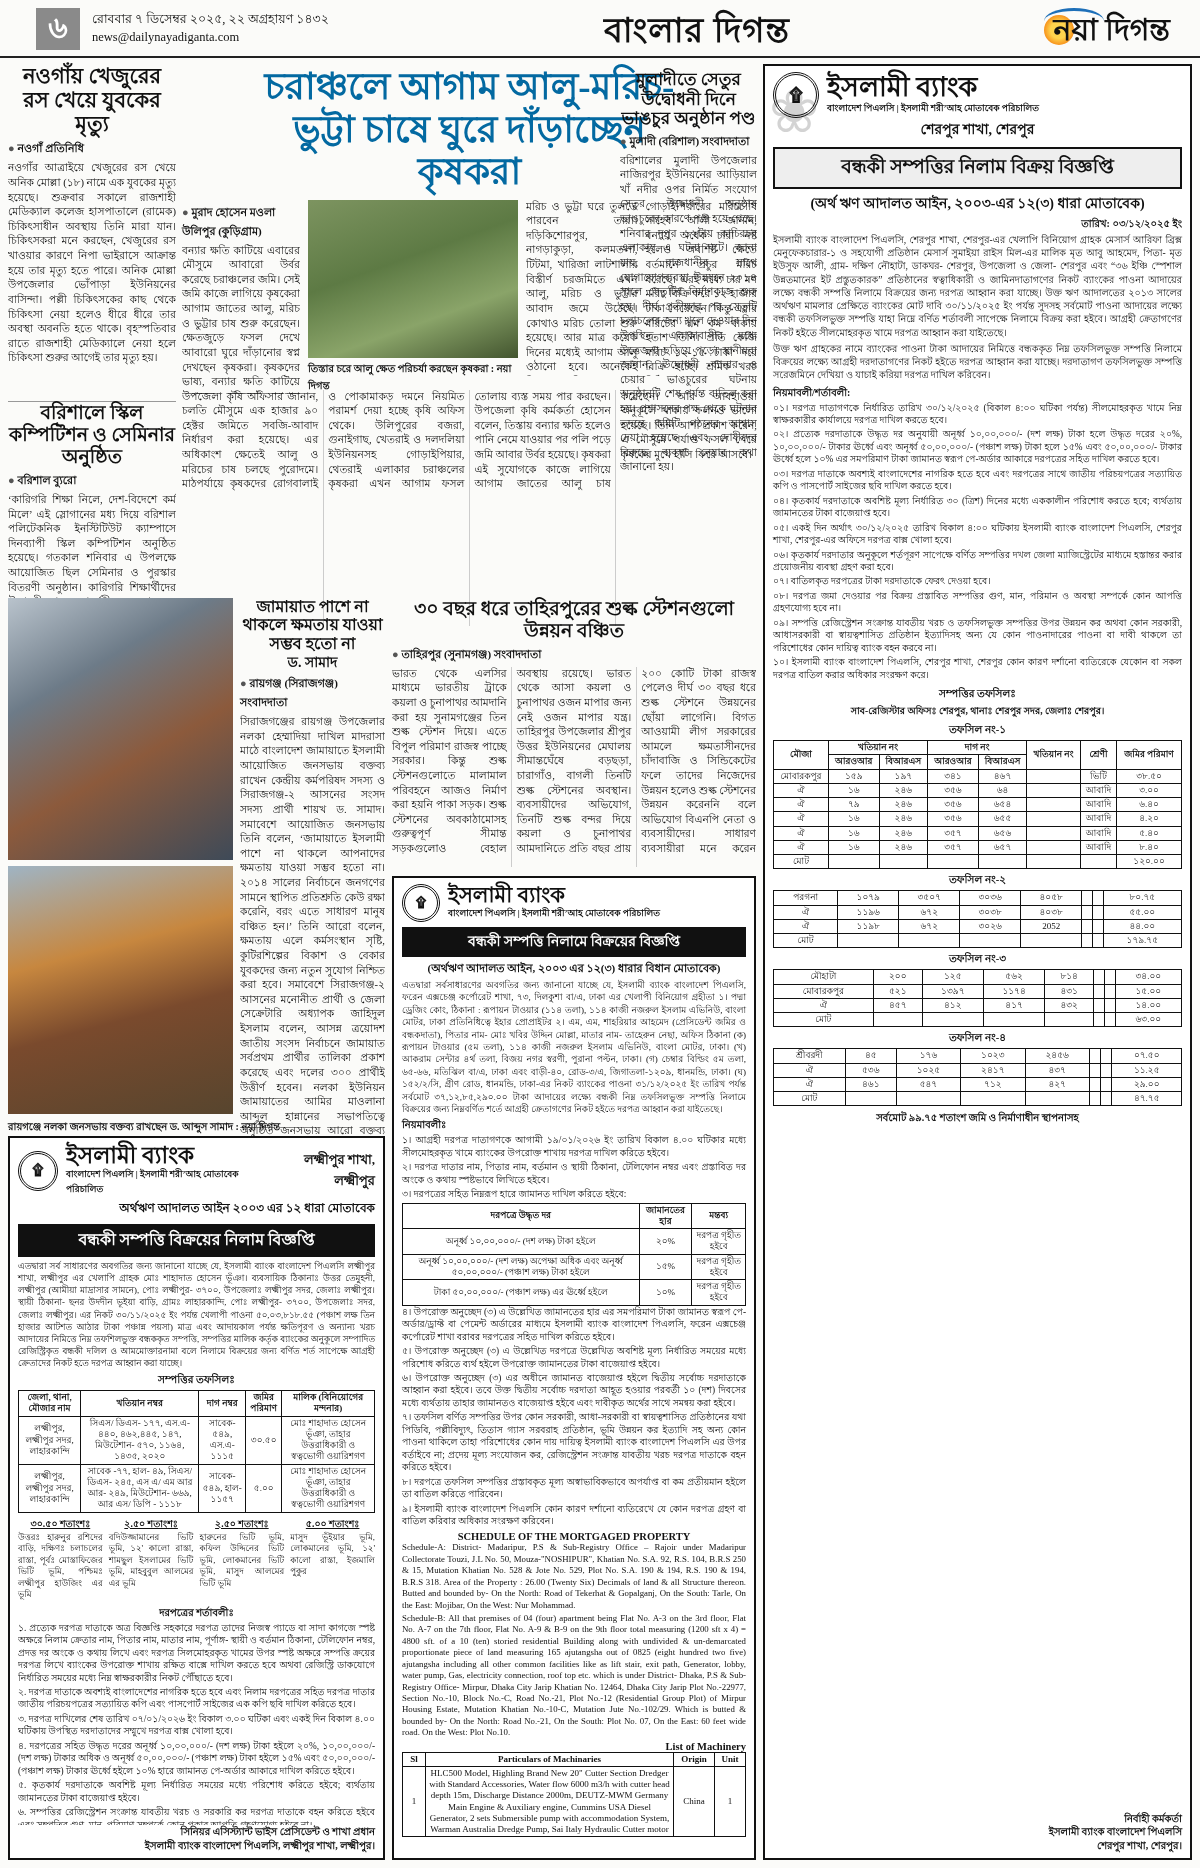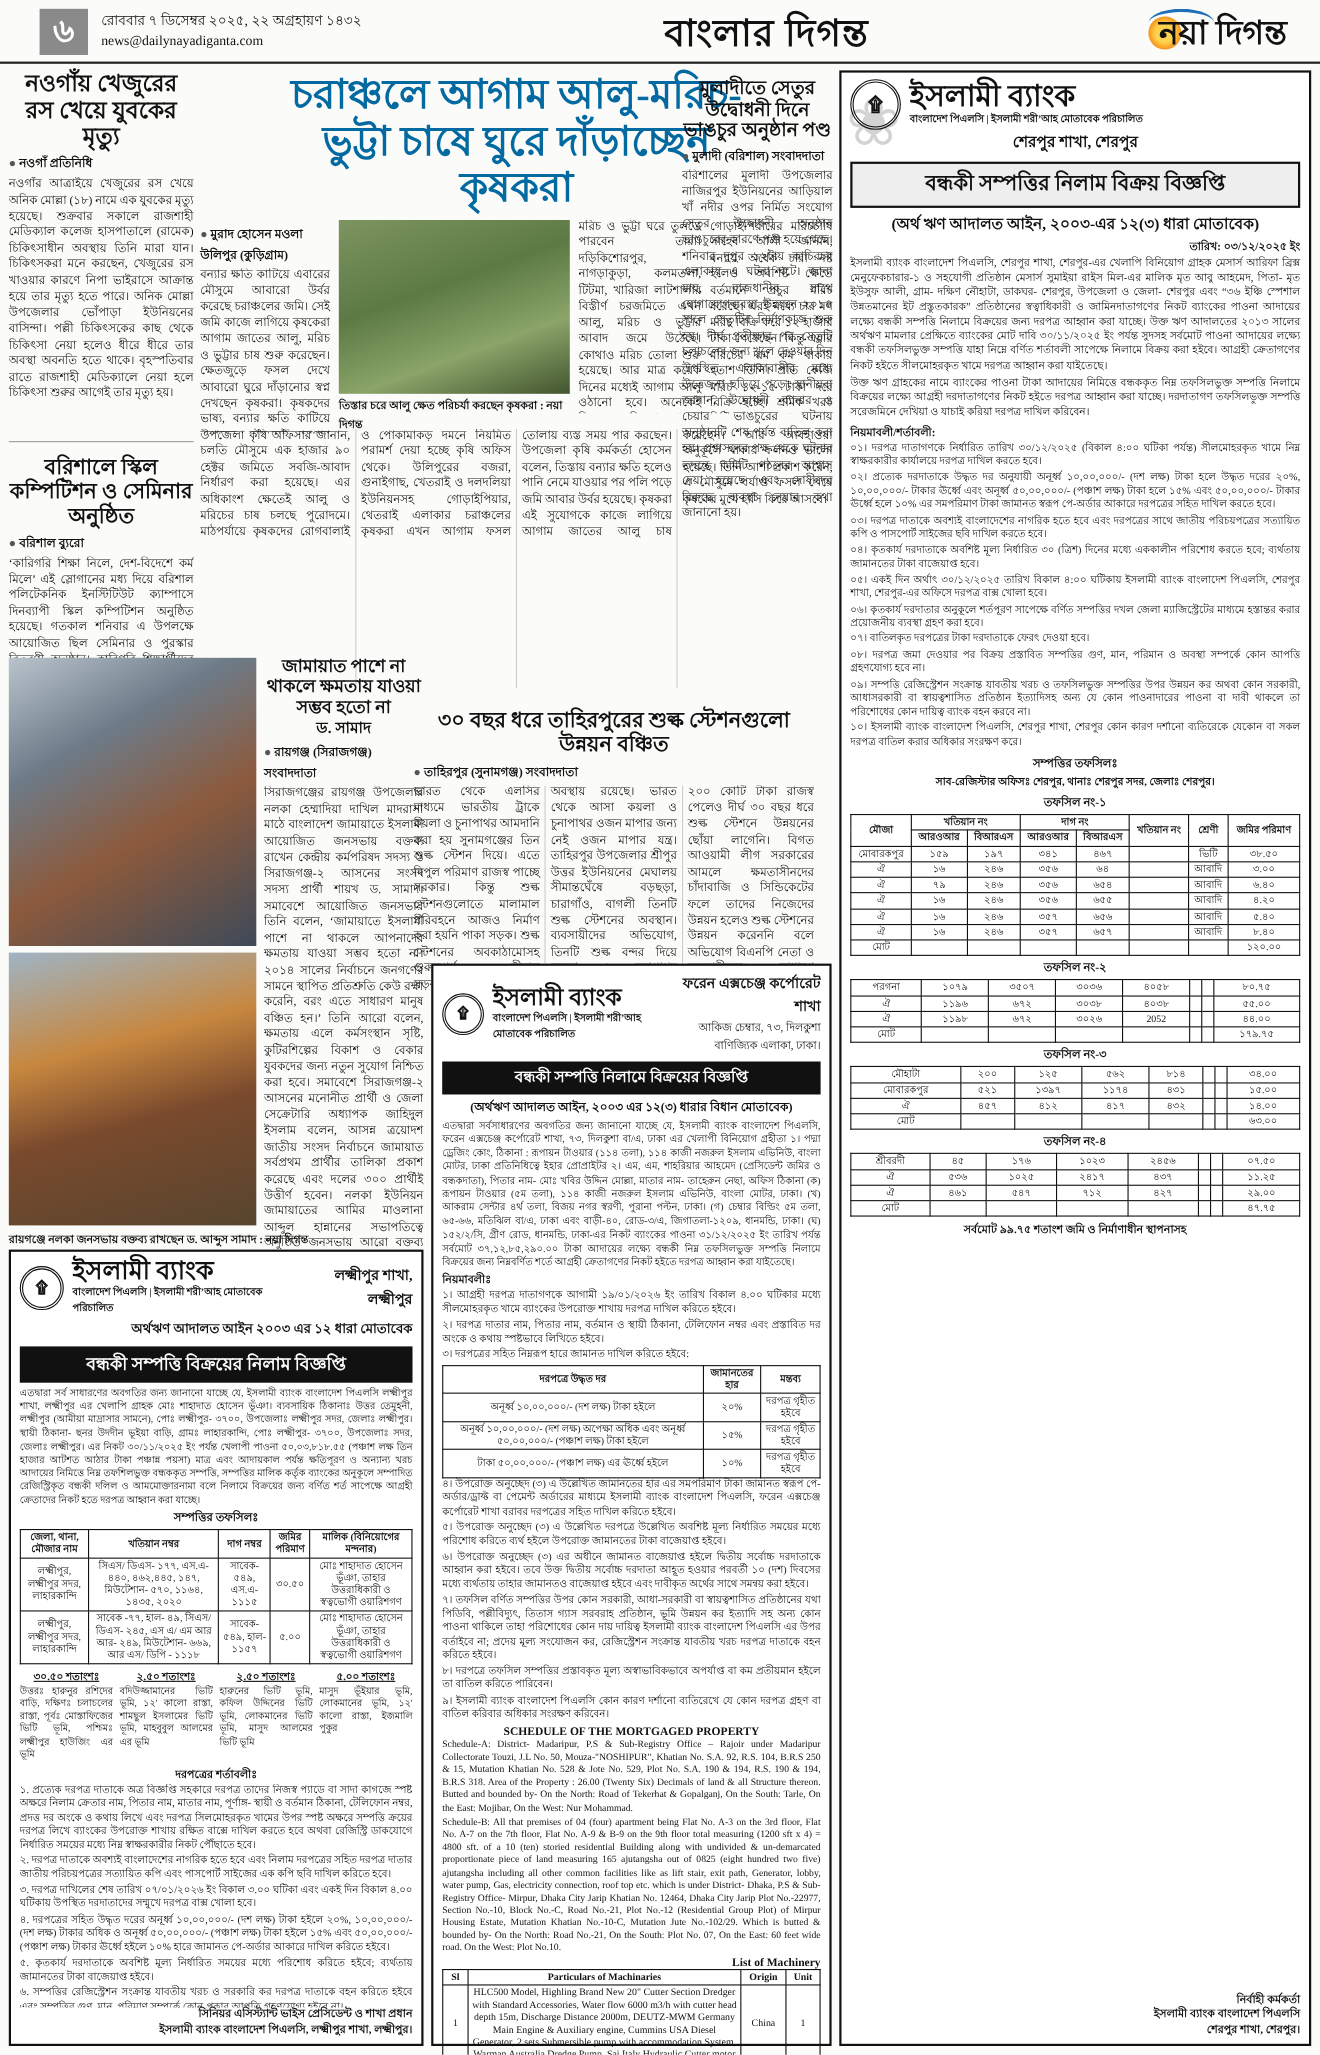--- a/index.html
+++ b/index.html
@@ -60,21 +60,21 @@
     <div class="masthead">বাংলার দিগন্ত</div>
     <div class="paperlogo"><span class="sun"></span><span>নয়া দিগন্ত</span></div>
     <div class="bird"></div>
   </div>
 </div>
 
 <div class="abs" style="left:8px;top:64px;width:168px;height:528px;">
   <div class="art-h1" style="font-size:21px;">নওগাঁয় খেজুরের রস খেয়ে যুবকের মৃত্যু</div>
   <div class="byline"><span class="dot">●</span> <span>নওগাঁ প্রতিনিধি</span></div>
   <div class="btxt" style="height:232px;overflow:hidden;">নওগাঁর আত্রাইয়ে খেজুরের রস খেয়ে অনিক মোল্লা (১৮) নামে এক যুবকের মৃত্যু হয়েছে। শুক্রবার সকালে রাজশাহী মেডিক্যাল কলেজ হাসপাতালে (রামেক) চিকিৎসাধীন অবস্থায় তিনি মারা যান। চিকিৎসকরা মনে করছেন, খেজুরের রস খাওয়ার কারণে নিপা ভাইরাসে আক্রান্ত হয়ে তার মৃত্যু হতে পারে। অনিক মোল্লা উপজেলার ভোঁপাড়া ইউনিয়নের বাসিন্দা। পল্লী চিকিৎসকের কাছ থেকে চিকিৎসা নেয়া হলেও ধীরে ধীরে তার অবস্থা অবনতি হতে থাকে। বৃহস্পতিবার রাতে রাজশাহী মেডিক্যালে নেয়া হলে চিকিৎসা শুরুর আগেই তার মৃত্যু হয়।</div>
-  <div class="art-h1" style="font-size:19px;margin-top:8px;border-top:1px solid #999;padding-top:13px;">বরিশালে স্কিল কম্পিটিশন ও সেমিনার অনুষ্ঠিত</div>
+  <div class="art-h1" style="font-size:19px;margin-top:8px;border-top:1px solid #999;padding-top:0;">বরিশালে স্কিল কম্পিটিশন ও সেমিনার অনুষ্ঠিত</div>
   <div class="byline"><span class="dot">●</span> <span>বরিশাল ব্যুরো</span></div>
   <div class="btxt" style="height:110px;overflow:hidden;">‘কারিগরি শিক্ষা নিলে, দেশ-বিদেশে কর্ম মিলে’ এই স্লোগানের মধ্য দিয়ে বরিশাল পলিটেকনিক ইনস্টিটিউট ক্যাম্পাসে দিনব্যাপী স্কিল কম্পিটিশন অনুষ্ঠিত হয়েছে। গতকাল শনিবার এ উপলক্ষে আয়োজিত ছিল সেমিনার ও পুরস্কার বিতরণী অনুষ্ঠান। কারিগরি শিক্ষার্থীদের উদ্ভাবনী প্রকল্প প্রদর্শনীতে অংশ নেয় মাদরাসা ও কারিগরি শিক্ষা বিভাগের বিভিন্ন প্রতিষ্ঠানের শিক্ষার্থীরা।</div>
   <div class="art-h1" style="font-size:14px;margin-top:6px;">যশোরে ড্যাবের ফ্রি মেডিক্যাল ক্যাম্প</div>
   <div class="btxt" style="height:34px;overflow:hidden;">যশোরে ড্যাবের উদ্যোগে দিনব্যাপী ফ্রি মেডিক্যাল ক্যাম্পে বিনামূল্যে চিকিৎসাসেবা ও ওষুধ দেয়া হয়।</div>
 </div>
 
 <div class="abs" style="left:182px;top:64px;width:575px;height:528px;">
   <div class="art-h1" style="font-size:37px;color:#0369a1;width:430px;margin:2px auto 6px;">চরাঞ্চলে আগাম আলু-মরিচ-ভুট্টা চাষে ঘুরে দাঁড়াচ্ছেন কৃষকরা</div>
   <div style="display:flex;gap:8px;height:180px;">
     <div style="width:118px;">
@@ -103,21 +103,21 @@
 <div class="abs photo3" style="left:8px;top:866px;width:225px;height:248px;"></div>
 <div class="abs caption" style="left:8px;top:1116px;width:300px;">রায়গঞ্জে নলকা জনসভায় বক্তব্য রাখছেন ড. আব্দুস সামাদ : নয়া দিগন্ত</div>
 
 <div class="abs" style="left:240px;top:598px;width:145px;height:528px;">
   <div class="art-h1" style="font-size:16px;">জামায়াত পাশে না থাকলে ক্ষমতায় যাওয়া সম্ভব হতো না</div>
   <div class="art-h1" style="font-size:14px;margin:2px 0;">ড. সামাদ</div>
   <div class="byline"><span class="dot">●</span> <span>রায়গঞ্জ (সিরাজগঞ্জ) সংবাদদাতা</span></div>
   <div class="btxt" style="height:430px;overflow:hidden;">সিরাজগঞ্জের রায়গঞ্জ উপজেলার নলকা হেম্মাদিয়া দাখিল মাদরাসা মাঠে বাংলাদেশ জামায়াতে ইসলামী আয়োজিত জনসভায় বক্তব্য রাখেন কেন্দ্রীয় কর্মপরিষদ সদস্য ও সিরাজগঞ্জ-২ আসনের সংসদ সদস্য প্রার্থী শায়খ ড. সামাদ। সমাবেশে আয়োজিত জনসভায় তিনি বলেন, ‘জামায়াতে ইসলামী পাশে না থাকলে আপনাদের ক্ষমতায় যাওয়া সম্ভব হতো না। ২০১৪ সালের নির্বাচনে জনগণের সামনে স্থাপিত প্রতিশ্রুতি কেউ রক্ষা করেনি, বরং এতে সাধারণ মানুষ বঞ্চিত হন।’ তিনি আরো বলেন, ক্ষমতায় এলে কর্মসংস্থান সৃষ্টি, কুটিরশিল্পের বিকাশ ও বেকার যুবকদের জন্য নতুন সুযোগ নিশ্চিত করা হবে। সমাবেশে সিরাজগঞ্জ-২ আসনের মনোনীত প্রার্থী ও জেলা সেক্রেটারি অধ্যাপক জাহিদুল ইসলাম বলেন, আসন্ন ত্রয়োদশ জাতীয় সংসদ নির্বাচনে জামায়াত সর্বপ্রথম প্রার্থীর তালিকা প্রকাশ করেছে এবং দলের ৩০০ প্রার্থীই উত্তীর্ণ হবেন। নলকা ইউনিয়ন জামায়াতের আমির মাওলানা আব্দুল হান্নানের সভাপতিত্বে অনুষ্ঠিত জনসভায় আরো বক্তব্য দেন উপজেলাপর্যায়ের নেতৃবৃন্দ ও জনপ্রতিনিধিরা।</div>
 </div>
 
-<div class="abs" style="left:376px;top:598px;width:364px;height:270px;margin-top:47px;">
+<div class="abs" style="left:392px;top:598px;width:364px;height:270px;">
   <div class="art-h1" style="font-size:19px;">৩০ বছর ধরে তাহিরপুরের শুল্ক স্টেশনগুলো উন্নয়ন বঞ্চিত</div>
   <div class="byline"><span class="dot">●</span> <span>তাহিরপুর (সুনামগঞ্জ) সংবাদদাতা</span></div>
   <div class="btxt" style="height:200px;overflow:hidden;column-count:3;column-gap:10px;column-rule:1px solid #ccc;">ভারত থেকে এলসির মাধ্যমে ভারতীয় ট্রাকে কয়লা ও চুনাপাথর আমদানি করা হয় সুনামগঞ্জের তিন শুল্ক স্টেশন দিয়ে। এতে বিপুল পরিমাণ রাজস্ব পাচ্ছে সরকার। কিন্তু শুল্ক স্টেশনগুলোতে মালামাল পরিবহনে আজও নির্মাণ করা হয়নি পাকা সড়ক। শুল্ক স্টেশনের অবকাঠামোসহ গুরুত্বপূর্ণ সীমান্ত সড়কগুলোও বেহাল অবস্থায় রয়েছে। ভারত থেকে আসা কয়লা ও চুনাপাথর ওজন মাপার জন্য নেই ওজন মাপার যন্ত্র। তাহিরপুর উপজেলার শ্রীপুর উত্তর ইউনিয়নের মেঘালয় সীমান্তঘেঁষে বড়ছড়া, চারাগাঁও, বাগলী তিনটি শুল্ক স্টেশনের অবস্থান। ব্যবসায়ীদের অভিযোগ, তিনটি শুল্ক বন্দর দিয়ে কয়লা ও চুনাপাথর আমদানিতে প্রতি বছর প্রায় ২০০ কোটি টাকা রাজস্ব পেলেও দীর্ঘ ৩০ বছর ধরে শুল্ক স্টেশনে উন্নয়নের ছোঁয়া লাগেনি। বিগত আওয়ামী লীগ সরকারের আমলে ক্ষমতাসীনদের চাঁদাবাজি ও সিন্ডিকেটের ফলে তাদের নিজেদের উন্নয়ন হলেও শুল্ক স্টেশনের উন্নয়ন করেননি বলে অভিযোগ বিএনপি নেতা ও ব্যবসায়ীদের। সাধারণ ব্যবসায়ীরা মনে করেন ব্যবসার পরিধি বাড়াতে এ তিনটি শুল্ক স্টেশনের রাস্তাঘাট ও অবকাঠামো উন্নয়ন করলে সরকারের রাজস্ব বৃদ্ধির পাশাপাশি এলাকার আর্থসামাজিকতার উন্নয়ন ঘটবে। খোঁজ নিয়ে জানা গেছে, ১৯৯৪ সালে তিনটি শুল্ক স্টেশন চালু হওয়ার পর থেকে সরকার শত শত কোটি টাকা রাজস্ব পেলেও স্টেশন এলাকার উন্নয়নে তেমন অগ্রগতি নেই। তাহিরপুর আমদানিকারক গ্রুপের সাধারণ সম্পাদক শামছুদ্দিন ও হাজী ফরিদ উদ্দিন জানান, শুল্ক স্টেশনে আদায়কৃত রাজস্বের একটি অংশ সংশ্লিষ্ট স্টেশন এলাকার উন্নয়নে ব্যয়ের জন্য সরকারের কাছে দাবি করে আসছেন ব্যবসায়ীরা, যাতে অন্তত ২০ শতাংশ উন্নয়ন কাজে ব্যবহার করলে ব্যবসায়ীরা ব্যবসার অনুকূল পরিবেশ পাবেন।</div>
 </div>
 
 <div class="abs notice" style="left:763px;top:64px;width:429px;height:1796px;">
   <div class="watermark" style="left:4px;top:10px;">❀</div>
   <div class="nb-head">
     <div class="nb-logo">۩</div>
     <div>
@@ -380,24 +380,20 @@
   </div>
 </div>
 
 <div class="abs notice" style="left:392px;top:876px;width:364px;height:984px;">
   <div class="nb-head">
     <div class="nb-logo" style="width:32px;height:32px;font-size:14px;">۩</div>
     <div>
       <div class="nb-name" style="font-size:21px;">ইসলামী ব্যাংক</div>
       <div class="nb-sub">বাংলাদেশ পিএলসি | ইসলামী শরী’আহ মোতাবেক পরিচালিত</div>
     </div>
-    <div class="nb-branch">
-      <div>ফরেন এক্সচেঞ্জ কর্পোরেট শাখা</div>
-      <div style="font-weight:normal;font-size:10px;">আকিজ চেম্বার, ৭৩, দিলকুশা বাণিজ্যিক এলাকা, ঢাকা।</div>
-    </div>
   </div>
   <div class="nb-bar" style="font-size:14px;">বন্ধকী সম্পত্তি নিলামে বিক্রয়ের বিজ্ঞপ্তি</div>
   <div class="nb-law" style="font-size:11px;">(অর্থঋণ আদালত আইন, ২০০৩ এর ১২(৩) ধারার বিধান মোতাবেক)</div>
   <div class="nb-body" style="font-size:9px;">এতদ্বারা সর্বসাধারণের অবগতির জন্য জানানো যাচ্ছে যে, ইসলামী ব্যাংক বাংলাদেশ পিএলসি, ফরেন এক্সচেঞ্জ কর্পোরেট শাখা, ৭৩, দিলকুশা বা/এ, ঢাকা এর খেলাপী বিনিয়োগ গ্রহীতা ১। পদ্মা ড্রেজিং কোং, ঠিকানা : রূপায়ন টাওয়ার (১১৪ তলা), ১১৪ কাজী নজরুল ইসলাম এভিনিউ, বাংলা মোটর, ঢাকা প্রতিনিধিত্বে ইহার প্রোপ্রাইটর ২। এম, এম, শাহরিয়ার আহমেদ (প্রেসিডেন্ট জমির ও বন্ধকদাতা), পিতার নাম- মোঃ খবির উদ্দিন মোল্লা, মাতার নাম- তাহেরুন নেছা, অফিস ঠিকানা (ক) রূপায়ন টাওয়ার (৫ম তলা), ১১৪ কাজী নজরুল ইসলাম এভিনিউ, বাংলা মোটর, ঢাকা। (খ) আকরাম সেন্টার ৪র্থ তলা, বিজয় নগর স্বরণী, পুরানা পল্টন, ঢাকা। (গ) চেম্বার বিল্ডিং ৫ম তলা, ৬৫-৬৬, মতিঝিল বা/এ, ঢাকা এবং বাড়ী-৪০, রোড-৩/এ, জিগাতলা-১২০৯, ধানমন্ডি, ঢাকা। (ঘ) ১৫২/২/সি, গ্রীণ রোড, ধানমন্ডি, ঢাকা-এর নিকট ব্যাংকের পাওনা ৩১/১২/২০২৫ ইং তারিখ পর্যন্ত সর্বমোট ৩৭,১২,৮৫,২৯০.০০ টাকা আদায়ের লক্ষ্যে বন্ধকী নিম্ন তফসিলভুক্ত সম্পত্তি নিলামে বিক্রয়ের জন্য নিম্নবর্ণিত শর্তে আগ্রহী ক্রেতাগণের নিকট হইতে দরপত্র আহ্বান করা যাইতেছে।</div>
   <div style="font-weight:bold;font-size:10px;margin-top:2px;">নিয়মাবলীঃ</div>
   <div>
       <div class="li">১। আগ্রহী দরপত্র দাতাগণকে আগামী ১৯/০১/২০২৬ ইং তারিখ বিকাল ৪.০০ ঘটিকার মধ্যে সীলমোহরকৃত খামে ব্যাংকের উপরোক্ত শাখায় দরপত্র দাখিল করিতে হইবে।</div>
       <div class="li">২। দরপত্র দাতার নাম, পিতার নাম, বর্তমান ও স্থায়ী ঠিকানা, টেলিফোন নম্বর এবং প্রস্তাবিত দর অংকে ও কথায় স্পষ্টভাবে লিখিতে হইবে।</div>
       <div class="li">৩। দরপত্রের সহিত নিম্নরূপ হারে জামানত দাখিল করিতে হইবে:</div>
     </div>

